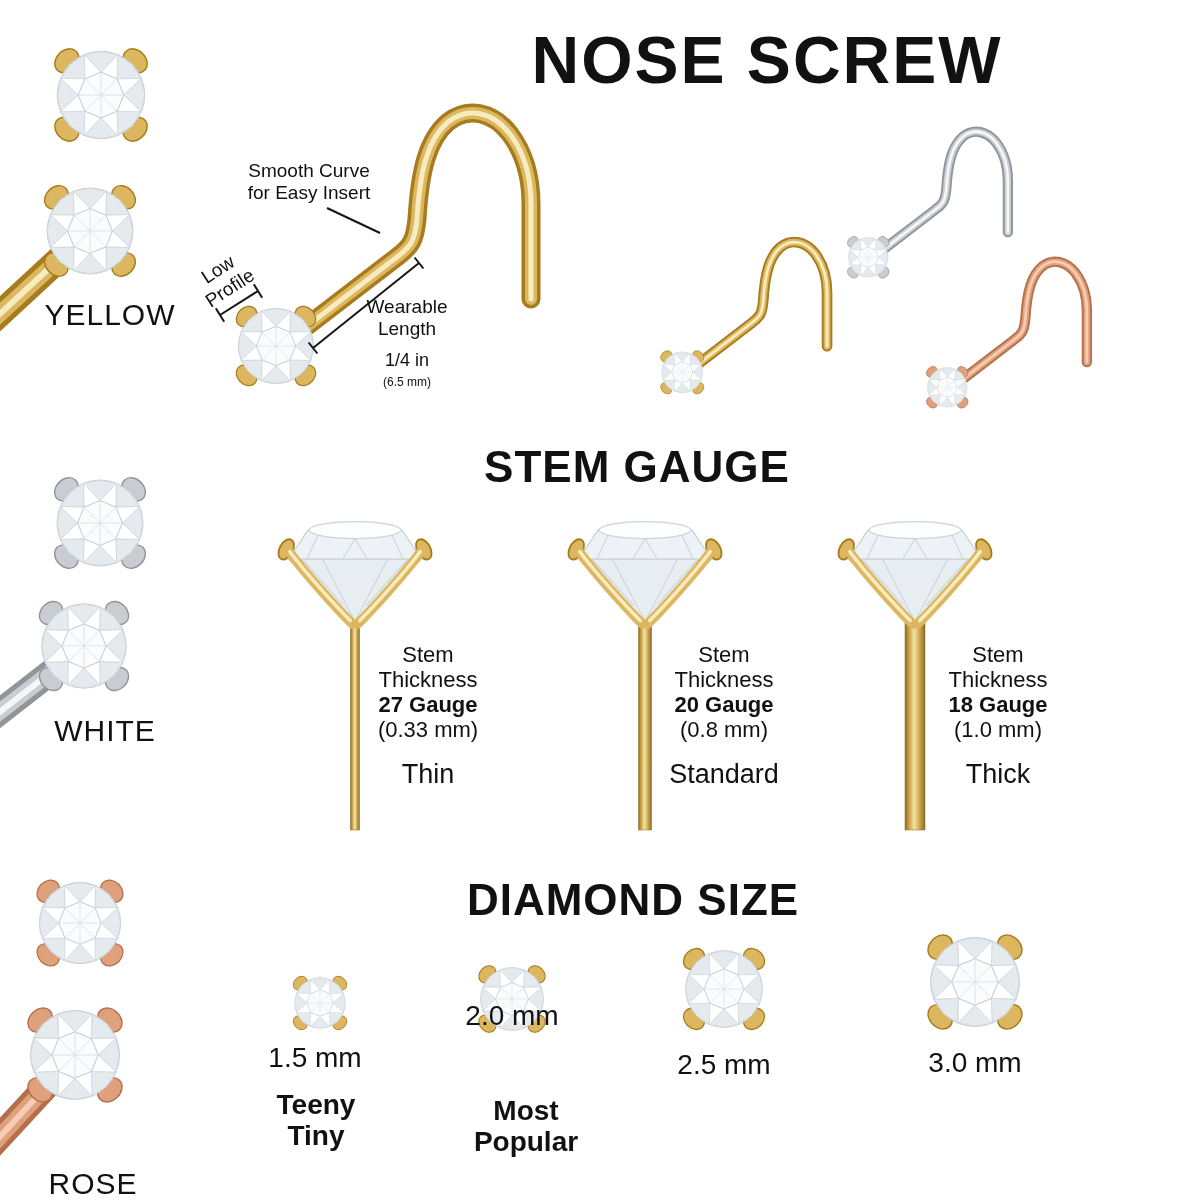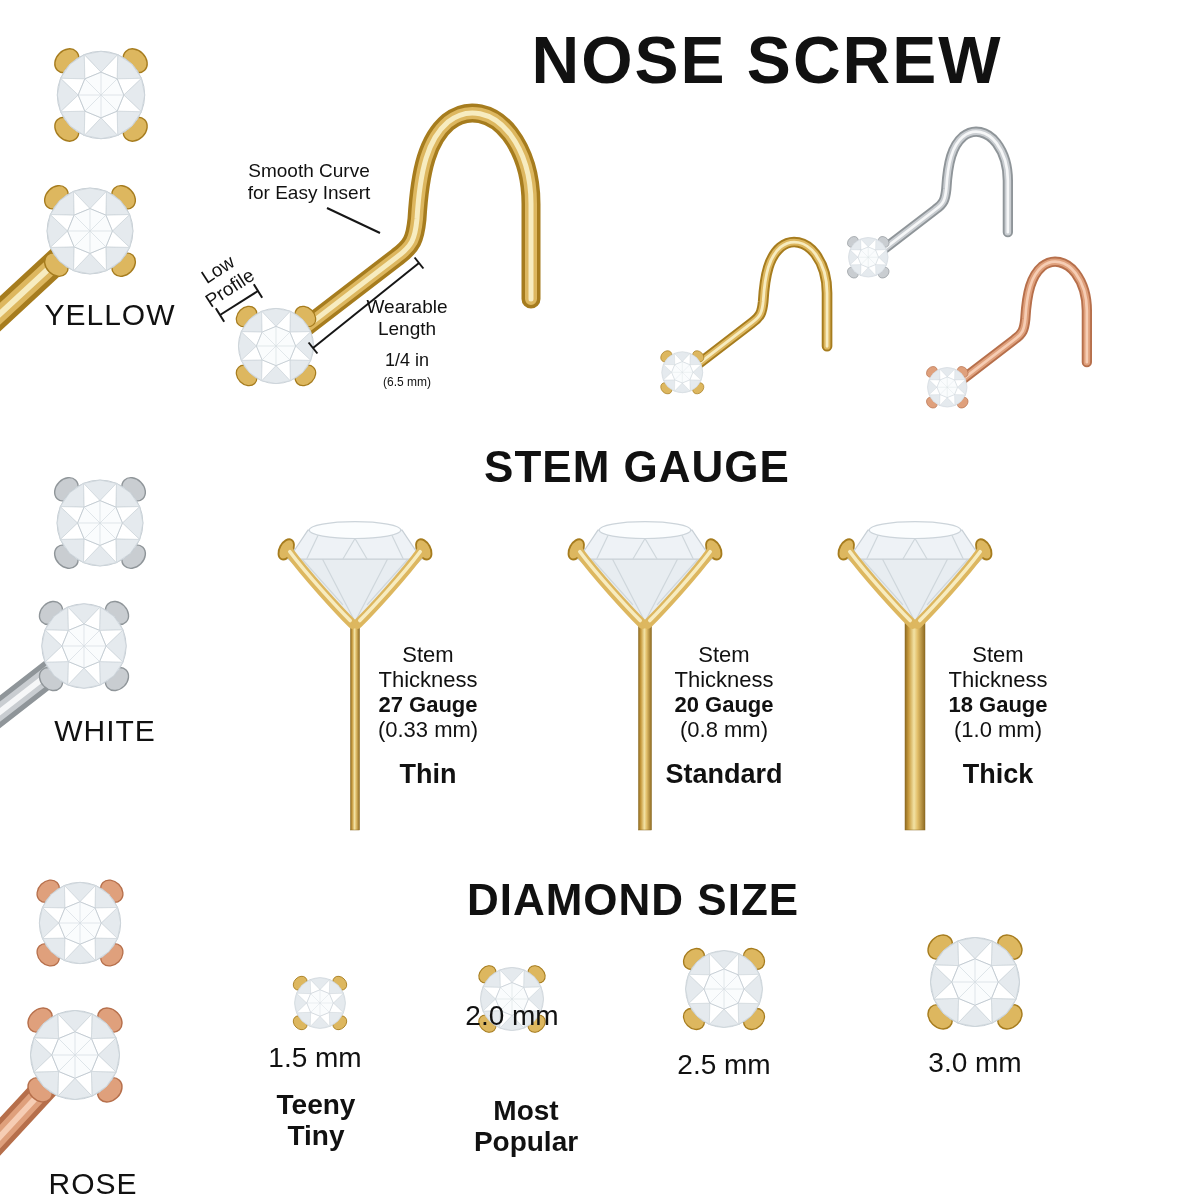--- a/index.html
+++ b/index.html
@@ -12,21 +12,21 @@
   .section-heading{font-size:44px;font-weight:bold;letter-spacing:1px;}
   .metal-label{font-size:30px;letter-spacing:1px;text-align:right;}
   .anno{font-size:19px;line-height:22px;}
   .anno-rot{transform:translate(-50%,-50%) rotate(-33deg);}
   .wl-block{font-size:19px;line-height:22px;}
   .wl-bold{font-weight:normal;font-size:18px;margin-top:9px;}
   .wl-mm{font-size:12px;}
   .sg-block{width:170px;}
   .sg-line{font-size:22px;line-height:25px;}
   .sg-bold{font-weight:bold;}
-  .sg-name{font-weight:bold;font-size:27px;margin-top:17px;}
+  .sg-name{font-weight:normal;font-size:27px;margin-top:17px;}
   .ds-size{font-size:28px;}
   .ds-note{font-size:28px;font-weight:bold;line-height:31px;}
   svg{display:block;}
   
   .girdle{fill:#f2f5f8;stroke:#c2cad1;stroke-width:1;}
   .fk{fill:#e5eaee;stroke:#c9d1d7;stroke-width:.8;}
   .fs{fill:#ffffff;stroke:#ced6db;stroke-width:.8;}
   .ftable{fill:#fafcfd;stroke:#c2cad1;stroke-width:1;}
   .sparkle{stroke:#d6dde2;stroke-width:.8;fill:none;}
   .prong{fill:var(--m2,#dcb561);stroke:var(--m3,#a67c1e);stroke-width:1.5;}

